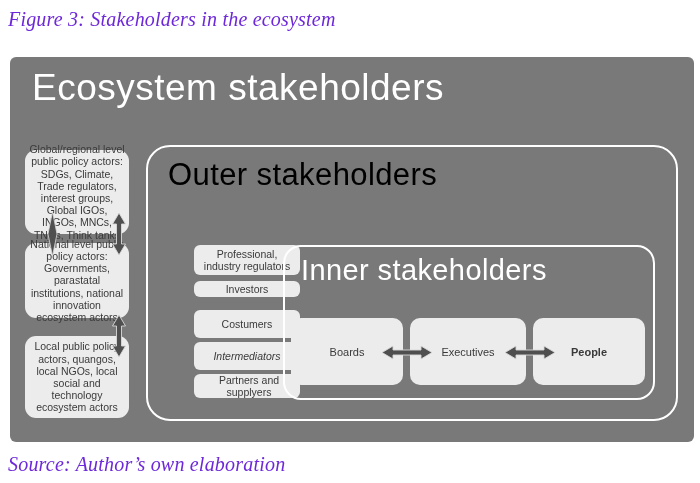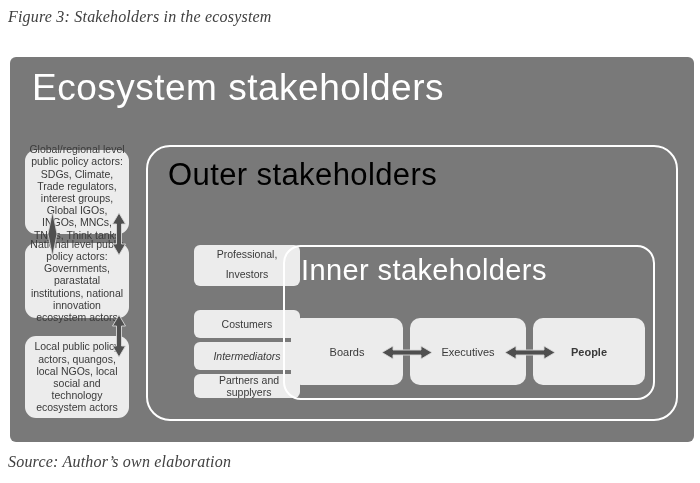--- a/index.html
+++ b/index.html
@@ -4,22 +4,22 @@
 <style>
   * { box-sizing: border-box; margin: 0; padding: 0; }
   html, body { width: 700px; height: 483px; background: #ffffff; overflow: hidden; }
   body { position: relative; font-family: "Liberation Sans", sans-serif; }
 
   .caption {
     position: absolute;
     left: 8px;
     font-family: "Liberation Serif", "DejaVu Serif", serif;
     font-style: italic;
-    font-size: 16px;
-    color: #404040;
+    font-size: 20px;
+    color: #6d28d9;
     letter-spacing: 0.2px;
   }
   .caption.top { top: 8px; }
   .caption.bottom { top: 453px; }
 
   .ecosystem {
     position: absolute;
     left: 10px; top: 57px;
     width: 684px; height: 385px;
     background: #797979;
@@ -77,21 +77,21 @@
   .mid-box {
     left: 147px;
     width: 106px;
     border-radius: 6px;
     font-size: 10.5px;
     line-height: 1.15;
     padding: 2px 4px;
     margin-left: 37px;
   }
   .mid-box.m1 { top: 188px; height: 30px; }
-  .mid-box.m2 { top: 205px; height: 24px; align-items: center; }
+  .mid-box.m2 { top: 224px; height: 16px; align-items: center; }
   .mid-box.m3 { top: 253px; height: 28px; }
   .mid-box.m4 { top: 285px; height: 28px; font-style: italic; }
   .mid-box.m5 { top: 317px; height: 24px; padding-left: 8px; }
 
   
   .inner {
     position: absolute;
     left: 273px; top: 188px;
     width: 372px; height: 155px;
     border: 2px solid #ffffff;

